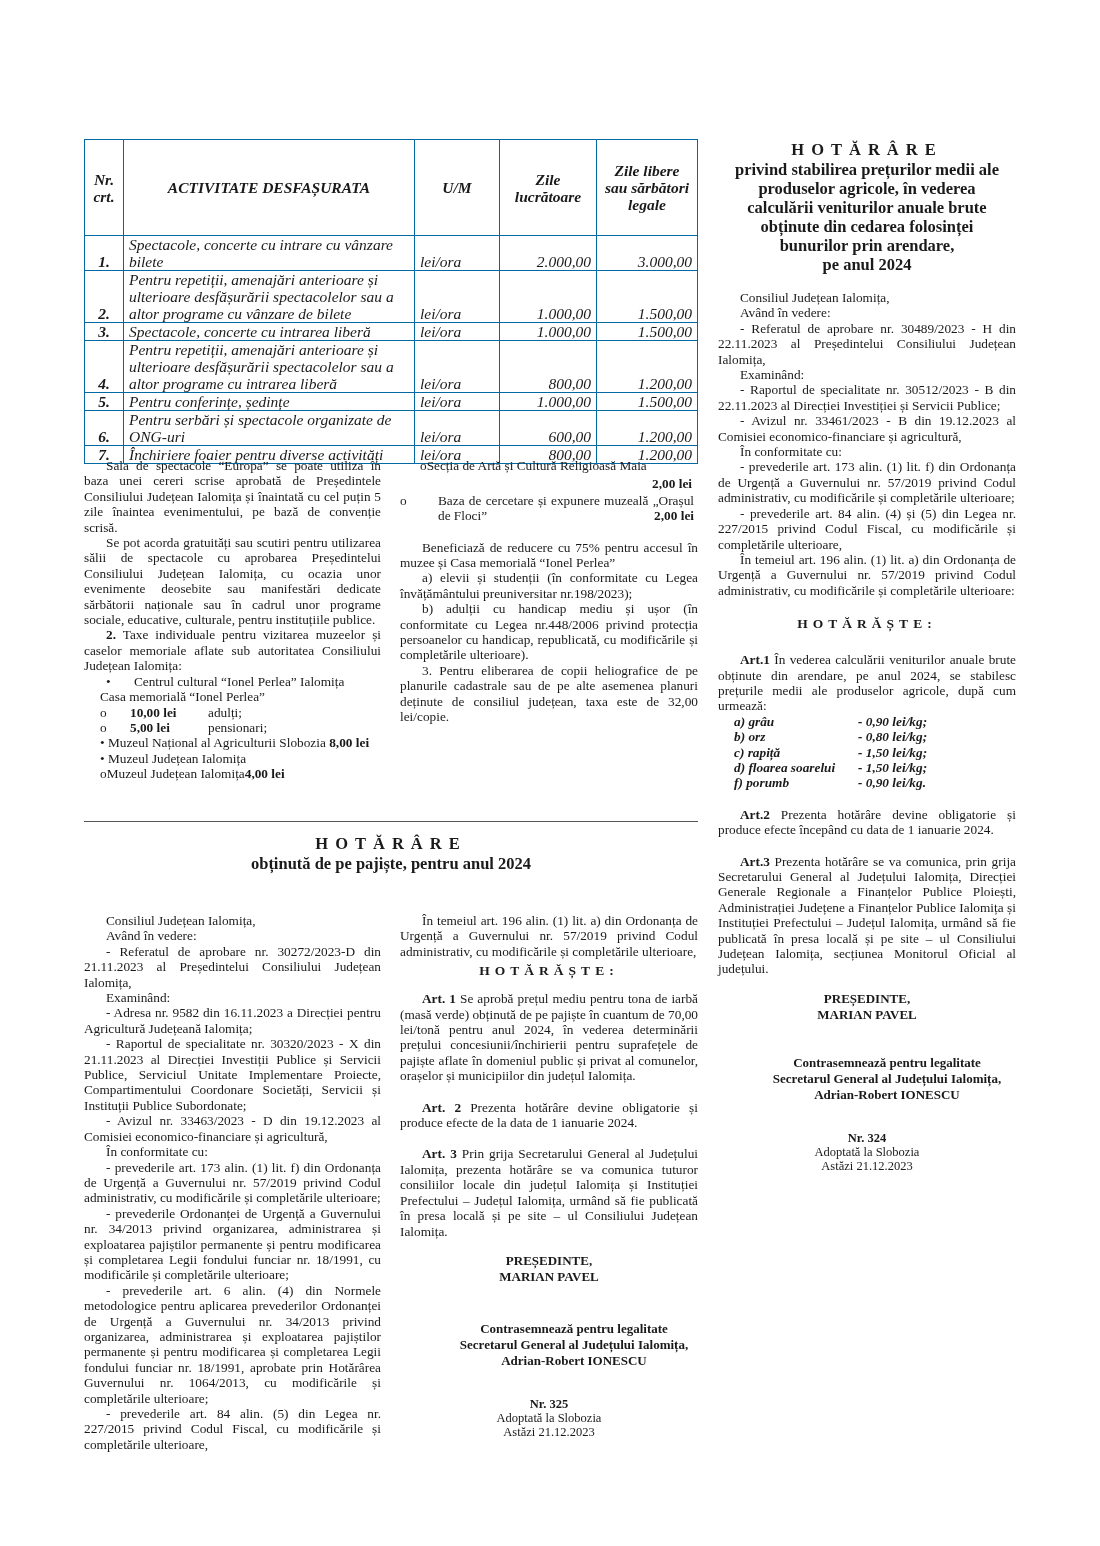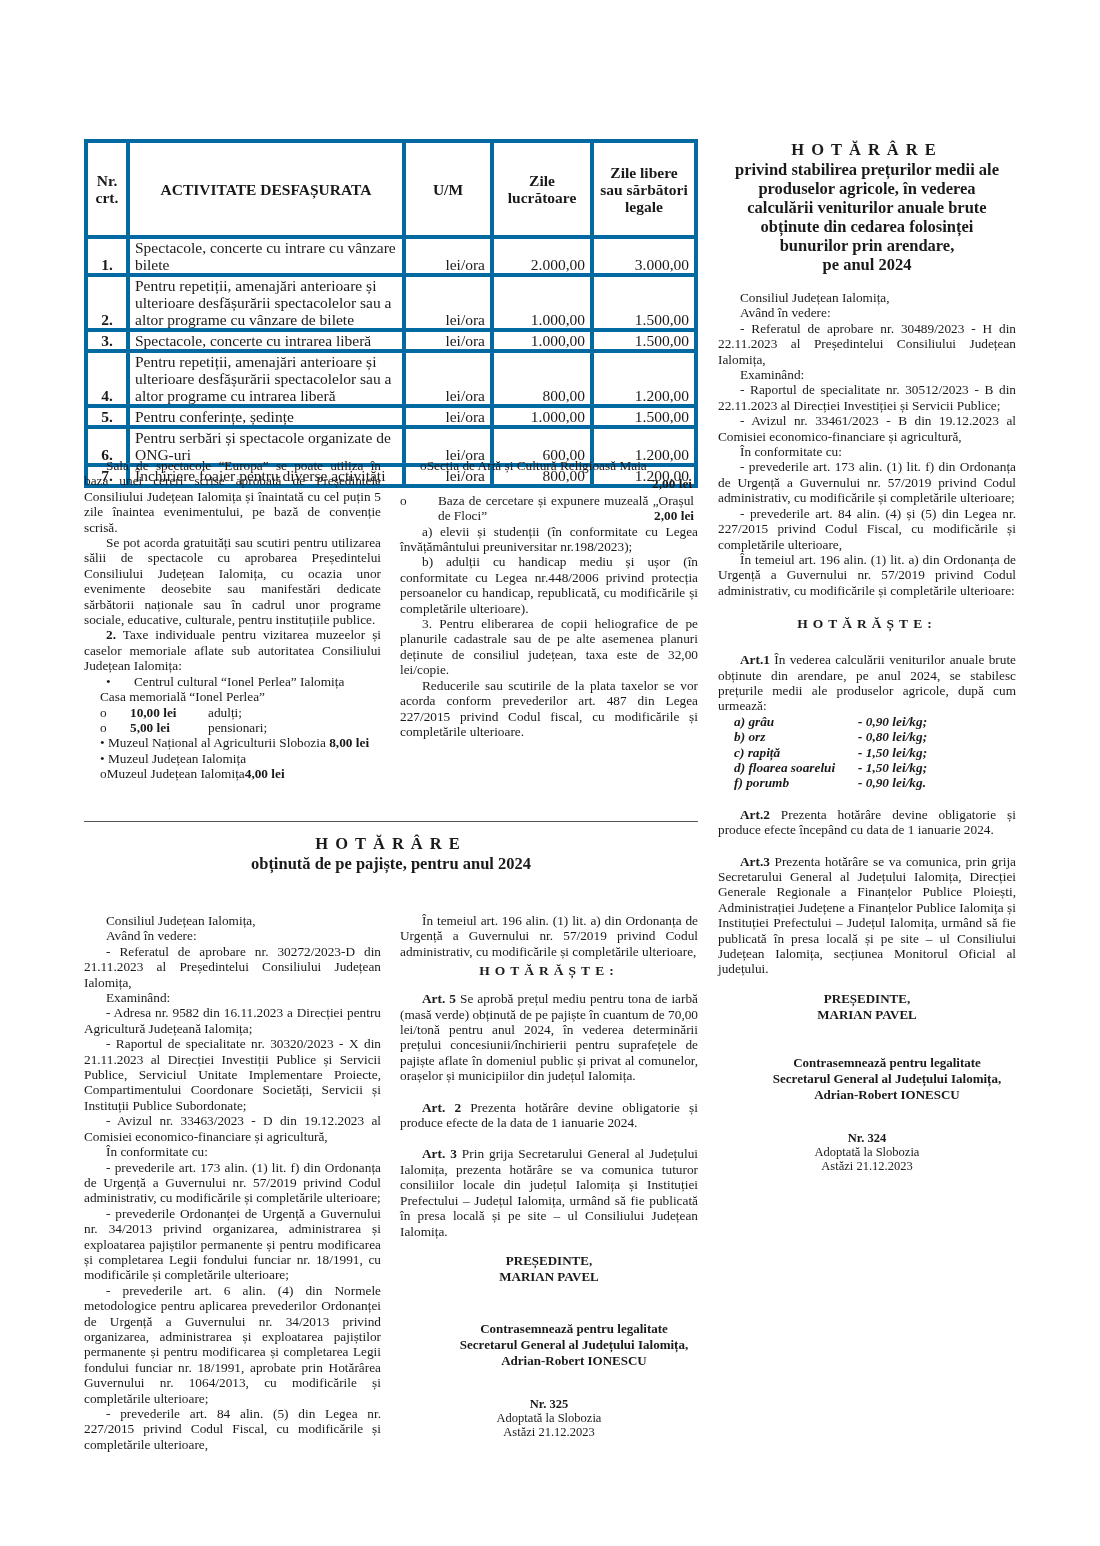--- a/index.html
+++ b/index.html
@@ -12,25 +12,25 @@
   .jp { text-align: justify; font-size: 13.3px; line-height: 15.4px; }
   .ind { text-indent: 22px; }
   .b { font-weight: bold; }
   .center { text-align: center; }
 
   
   table.fees {
     position: absolute; left: 84px; top: 139px; width: 614px;
     border-collapse: collapse; font-size: 15.5px; line-height: 17px;
   }
-  table.fees th, table.fees td { border: 4px solid #0369a1; padding: 0 5px; }
+  table.fees th, table.fees td { border: 1px solid #0369a1; padding: 0 5px; font-style: italic; }
   table.fees th { font-weight: bold; text-align: center; vertical-align: middle; }
   table.fees td { vertical-align: bottom; }
   table.fees td.nr { font-weight: bold; text-align: center; width: 28px; }
-  table.fees td.um { text-align: right; width: 74px; }
+  table.fees td.um { text-align: left; width: 74px; }
   table.fees td.num { text-align: right; width: 86px; }
   table.fees td.num2 { text-align: right; width: 90px; }
 
   .title-h { font-weight: bold; letter-spacing: 7px; font-size: 16.5px; }
   .title-sub { font-weight: bold; font-size: 16.5px; line-height: 19px; }
   .hr { position: absolute; left: 84px; top: 821px; width: 614px; height: 1px; background: #555; }
   .row { display: flex; justify-content: flex-start; }
   .grid-prod { display: grid; grid-template-columns: 124px auto; font-weight: bold; font-size: 13.3px; line-height: 15.4px; padding-left: 16px; font-style: italic; }
   .sig { font-weight: bold; text-align: center; font-size: 13px; line-height: 16px; }
   .foot { font-size: 12.5px; line-height: 14px; text-align: center; }
@@ -124,24 +124,24 @@
   <div class="jp b" style="text-align:right; padding-right:6px; margin-top:3px">2,00 lei</div>
   <div class="jp" style="margin-top:1px">
     <div style="display:flex; justify-content:space-between; padding-right:4px">
         <span style="display:flex; width:100%">
           <span style="width:38px">o</span>
           <span style="flex:1; text-align:justify">Baza de cercetare și expunere muzeală „Orașul de Floci”</span>
         </span>
       </div>
     <div class="b" style="text-align:right; margin-top:-15.4px; padding-right:4px">2,00 lei</div>
   </div>
+  <p class="jp ind" style="margin-top:16px">Beneficiază de reducere cu 75% pentru accesul în muzee și Casa memorială “Ionel Perlea”</p>
   <p class="jp ind">a) elevii și studenții (în conformitate cu Legea învățământului preuniversitar nr.198/2023);</p>
   <p class="jp ind">b) adulții cu handicap mediu și ușor (în conformitate cu Legea nr.448/2006 privind protecția persoanelor cu handicap, republicată, cu modificările și completările ulterioare).</p>
   <p class="jp ind">3. Pentru eliberarea de copii heliografice de pe planurile cadastrale sau de pe alte asemenea planuri deținute de consiliul județean, taxa este de 32,00 lei/copie.</p>
-  <p class="jp ind">Reducerile sau scutirile de la plata taxelor se vor acorda conform prevederilor art. 487 din Legea 227/2015 privind Codul fiscal, cu modificările și completările ulterioare.</p>
 </div>
 
 <div class="hr"></div>
 
 <div class="abs center" style="left:84px; top:834px; width:614px;">
   <div class="title-h">HOTĂRÂRE</div>
   <div class="title-sub">obținută de pe pajiște,  pentru anul 2024</div>
 </div>
 
 <div class="abs" style="left:84px; top:913px; width:297px;" id="d325-left">
@@ -155,21 +155,21 @@
     <p class="jp ind">În conformitate cu:</p>
     <p class="jp ind">-  prevederile art. 173 alin. (1)  lit. f)  din Ordonanța de Urgență a Guvernului nr. 57/2019 privind Codul administrativ, cu modificările și completările ulterioare;</p>
     <p class="jp ind">- prevederile Ordonanței de Urgență a Guvernului nr. 34/2013 privind organizarea, administrarea și exploatarea pajiștilor permanente și pentru modificarea și completarea Legii fondului funciar nr. 18/1991, cu modificările și completările ulterioare;</p>
     <p class="jp ind">- prevederile art. 6 alin. (4) din Normele metodologice pentru aplicarea prevederilor Ordonanței de Urgență a Guvernului nr. 34/2013 privind organizarea, administrarea și exploatarea pajiștilor permanente și pentru modificarea și completarea Legii fondului funciar nr. 18/1991, aprobate prin Hotărârea Guvernului nr. 1064/2013, cu modificările și completările ulterioare;</p>
     <p class="jp ind">-   prevederile art. 84 alin. (5) din Legea nr. 227/2015 privind Codul Fiscal, cu modificările și completările ulterioare,</p>
   </div>
 
 <div class="abs" style="left:400px; top:913px; width:298px;">
   <p class="jp ind">În temeiul art. 196 alin. (1) lit. a) din Ordonanța de Urgență a Guvernului nr. 57/2019 privind Codul administrativ, cu modificările și completările ulterioare,</p>
   <div class="center b" style="letter-spacing:5px; font-size:13.5px; margin:4px 0 12px">HOTĂRĂȘTE:</div>
-  <p class="jp ind"><span class="b">Art. 5</span><span> Se aprobă prețul mediu pentru tona de iarbă (masă verde) obținută de pe pajiște în cuantum de 70,00 lei/tonă pentru anul 2024, în vederea determinării prețului concesiunii/închirierii pentru suprafețele de pajiște aflate în domeniul public și privat al comunelor, orașelor și municipiilor din județul Ialomița.</span></p>
+  <p class="jp ind"><span class="b">Art. 1</span><span> Se aprobă prețul mediu pentru tona de iarbă (masă verde) obținută de pe pajiște în cuantum de 70,00 lei/tonă pentru anul 2024, în vederea determinării prețului concesiunii/închirierii pentru suprafețele de pajiște aflate în domeniul public și privat al comunelor, orașelor și municipiilor din județul Ialomița.</span></p>
   <p class="jp ind" style="margin-top:16px"><span class="b">Art. 2</span><span> Prezenta hotărâre devine obligatorie și produce efecte de la data de 1 ianuarie 2024.</span></p>
   <p class="jp ind" style="margin-top:16px"><span class="b">Art. 3</span><span> Prin grija Secretarului General al Județului Ialomița, prezenta hotărâre se va comunica tuturor consiliilor locale din județul Ialomița și  Instituției Prefectului – Județul Ialomița, urmând să fie publicată în presa locală și pe site – ul Consiliului Județean Ialomița.</span></p>
   <div class="sig" style="margin-top:14px">
     <div>PREȘEDINTE,</div>
     <div>MARIAN PAVEL</div>
   </div>
   <div class="sig" style="margin-top:36px; font-size:13px; padding-left:50px">
     <div>Contrasemnează pentru legalitate</div>
     <div>Secretarul General al Județului Ialomița,</div>
     <div>Adrian-Robert IONESCU</div>

